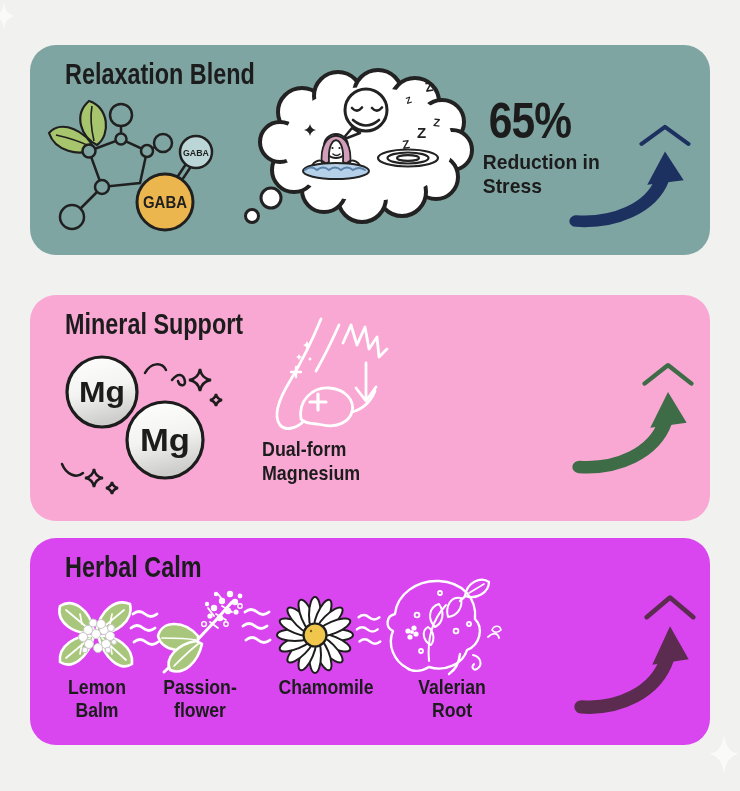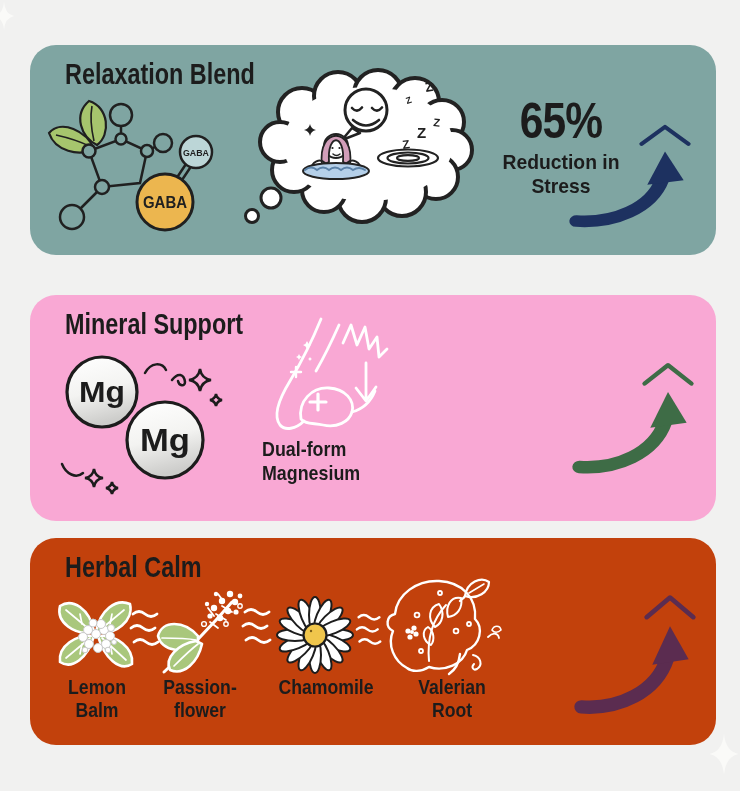--- a/index.html
+++ b/index.html
@@ -1,23 +1,23 @@
 <!DOCTYPE html>
 <html><head>
 <meta charset="utf-8">
 <style>
   html,body{margin:0;padding:0;background:#f1f1f0;font-family:"Liberation Sans",sans-serif;color:#1c1c1c;}
   .canvas{position:relative;width:740px;height:791px;background:#f1f1f0;overflow:hidden;}
-  .panel{position:absolute;left:30px;width:680px;border-radius:26px;padding-left:6px;}
+  .panel{position:absolute;left:30px;width:680px;border-radius:26px;}
   .panel.teal{top:45px;height:210px;background:#7fa5a2;}
   .panel.green{top:295px;height:226px;background:#f9a8d4;}
-  .panel.purple{top:538px;height:207px;background:#c2410c;}
+  .panel.purple{top:538px;height:207px;background:#d946ef;}
   .title{position:absolute;left:35px;top:12px;margin:0;font-size:30px;font-weight:bold;white-space:nowrap;
          transform:scaleX(0.78);transform-origin:0 50%;}
-  .stat{position:absolute;text-align:center;}
+  .stat{position:absolute;text-align:left;}
   .stat-value{font-size:50px;font-weight:bold;line-height:1;letter-spacing:-1px;transform:scaleX(0.85);}
   .stat-label{margin-top:4px;font-size:21px;font-weight:bold;line-height:1.12;transform:scaleX(0.92);}
   .caption{position:absolute;font-size:21px;font-weight:bold;line-height:1.14;transform:scaleX(0.85);transform-origin:0 0;white-space:nowrap;}
   .herb-label{position:absolute;width:120px;text-align:center;font-size:21px;font-weight:bold;line-height:1.1;transform:scaleX(0.84);}
   svg{position:absolute;display:block;overflow:visible;}
 </style>
 </head>
 <body>
 
 <div class="canvas">

